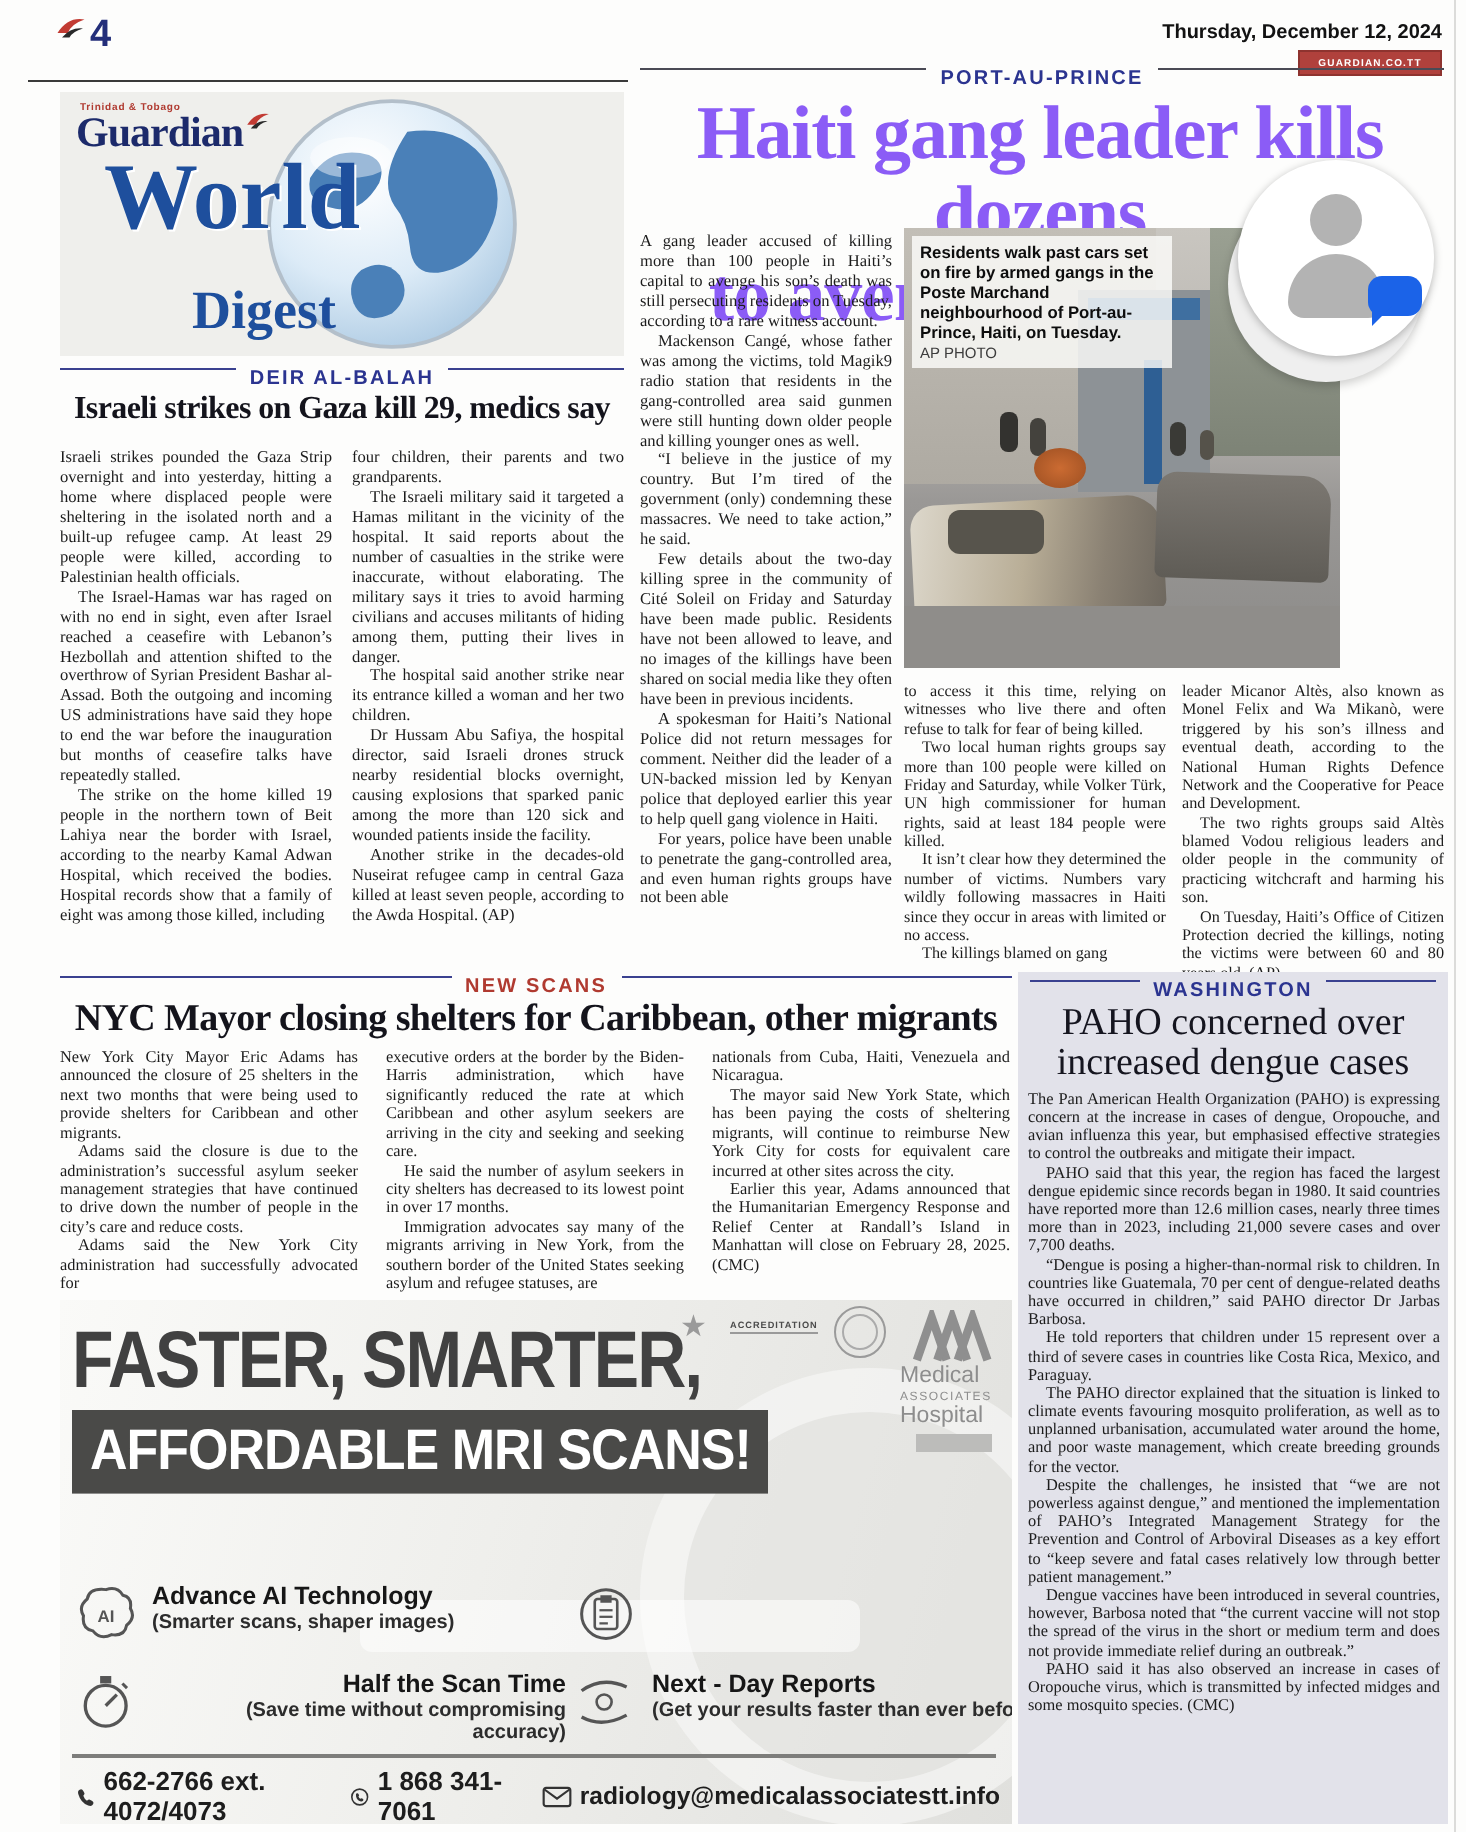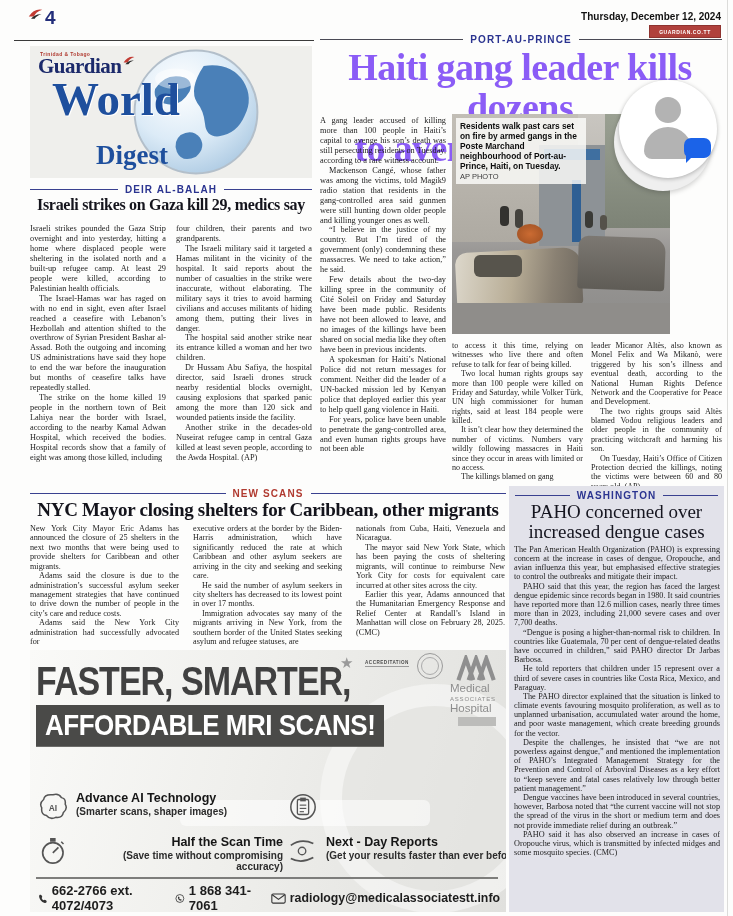--- a/index.html
+++ b/index.html
@@ -9,21 +9,21 @@
   
   .pagenum{position:absolute;left:28px;top:7px;display:flex;align-items:flex-start;gap:2px;}
   .pagenum .num{font:bold 19px "Liberation Sans",sans-serif;color:#232e7a;}
   .dateline{position:absolute;right:12px;top:11px;font:bold 10px "Liberation Sans",sans-serif;color:#121212;}
   .site-badge{position:absolute;right:12px;top:25px;width:70px;height:11px;background:#b0413c;border:1px solid #8e332f;
               color:#fff;font:bold 5px "Liberation Sans",sans-serif;letter-spacing:.6px;
               display:flex;align-items:center;justify-content:center;}
   .header-rule{position:absolute;left:14px;top:40px;width:300px;border-top:1.5px solid #3a3a3a;}
 
   
-  .kicker{position:absolute;display:flex;align-items:center;gap:7px;
+  .kicker{position:absolute;display:flex;gap:7px;
           font:bold 10px "Liberation Sans",sans-serif;letter-spacing:1.1px;color:#2b3490;}
   .kicker .rule{flex:1;border-top:1.6px solid #3a4190;}
   .kicker.red-text{color:#b03a30;}
   .kicker.dark .rule{border-top-color:#4a4a55;}
 
   
   .digest-box{position:absolute;left:30px;top:46px;width:282px;height:132px;background:#efefec;overflow:hidden;}
   .gd-small{position:absolute;left:10px;top:5px;font:bold 5px "Liberation Sans",sans-serif;color:#b03a30;letter-spacing:.4px;}
   .gd-name{position:absolute;left:8px;top:8px;font:bold 21px "Liberation Serif",serif;color:#1c2a6b;letter-spacing:-.5px;}
   .globe{position:absolute;left:102px;top:2px;}

